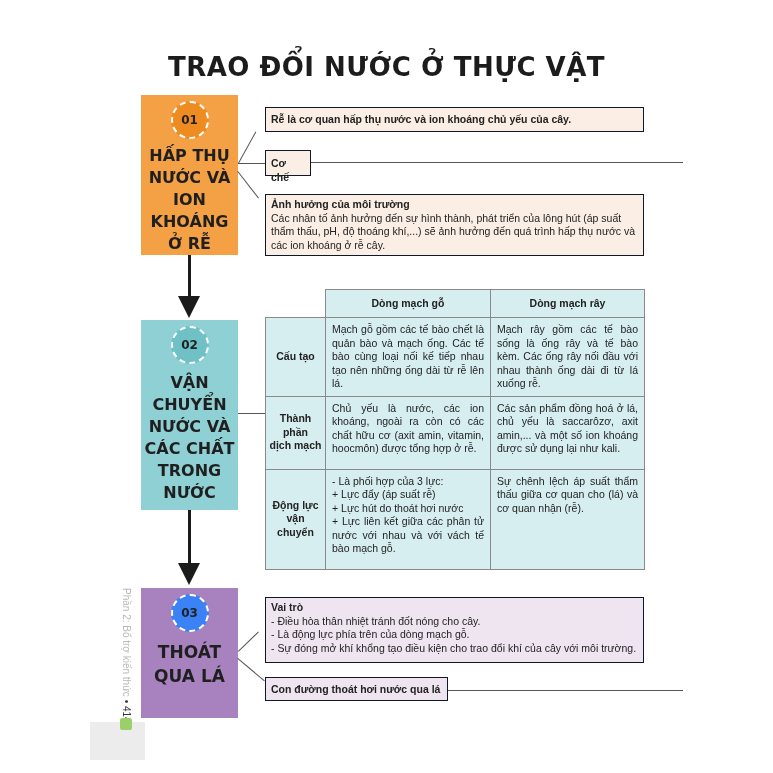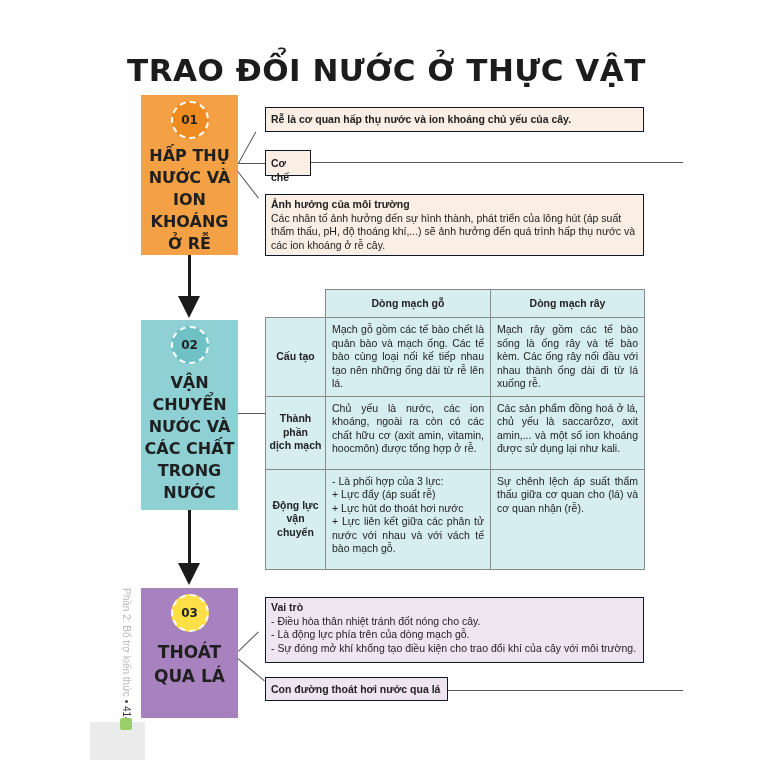--- a/index.html
+++ b/index.html
@@ -1,27 +1,27 @@
 <!DOCTYPE html>
 <html><head>
 <meta charset="utf-8">
 <style>
   html,body{margin:0;padding:0;background:#ffffff;}
   body{width:773px;height:773px;position:relative;overflow:hidden;font-family:"Liberation Sans",sans-serif;color:#222;}
   .abs{position:absolute;}
-  .title{left:0;width:773px;top:52px;text-align:center;font-family:"DejaVu Sans",sans-serif;font-weight:bold;font-size:31px;letter-spacing:0.5px;color:#1c1c1c;}
+  .title{left:0;width:773px;top:52px;text-align:center;font-family:"DejaVu Sans",sans-serif;font-weight:bold;font-size:26px;letter-spacing:0.5px;color:#1c1c1c;}
   .stage{width:97px;box-sizing:border-box;text-align:center;font-family:"DejaVu Sans",sans-serif;font-weight:bold;color:#1f1f1f;}
   .stage .badge{width:34px;height:34px;border-radius:50%;border:2px dashed #fff;margin:6px auto 6px;display:flex;align-items:center;justify-content:center;font-size:12px;font-weight:bold;color:#222;}
   .stage .label{font-size:16px;line-height:22px;padding:0 2px;}
   .s1{left:141px;top:95px;height:160px;background:#f4a145;}
   .s1 .badge{background:#ee8c22;}
   .s2{left:141px;top:320px;height:190px;background:#8fd0d4;}
   .s2 .badge{background:#6fc1c6;}
   .s3{left:141px;top:588px;height:130px;background:#a782bf;}
-  .s3 .badge{background:#fde047;}
+  .s3 .badge{background:#3b82f6;}
   .s3 .label{font-size:17px;line-height:24px;}
   .vline{width:3px;background:#1b1b1b;}
   .arrowhead{width:0;height:0;border-left:11px solid transparent;border-right:11px solid transparent;border-top:22px solid #1b1b1b;}
   .box{box-sizing:border-box;border:1px solid #0f172a;font-size:10.5px;line-height:13.5px;padding:3px 5px;color:#222;}
   .peach{background:#fbeee4;}
   .lav{background:#efe5f1;}
   .bold{font-weight:bold;}
   .hline{height:1px;background:#555;}
   .diag{height:1px;background:#555;transform-origin:0 0;}
   table.cmp{border-collapse:collapse;position:absolute;left:265px;top:289px;font-size:10.5px;line-height:13.5px;color:#222;}

